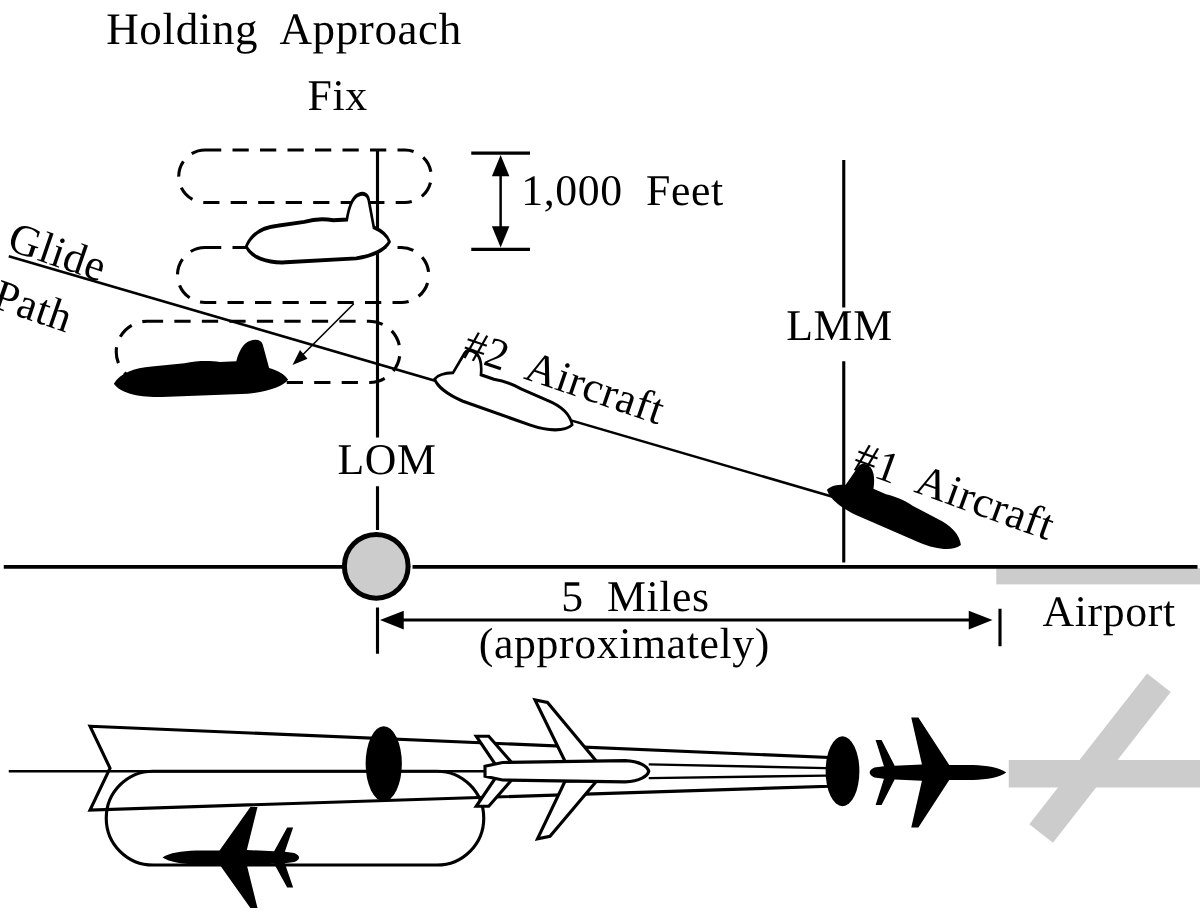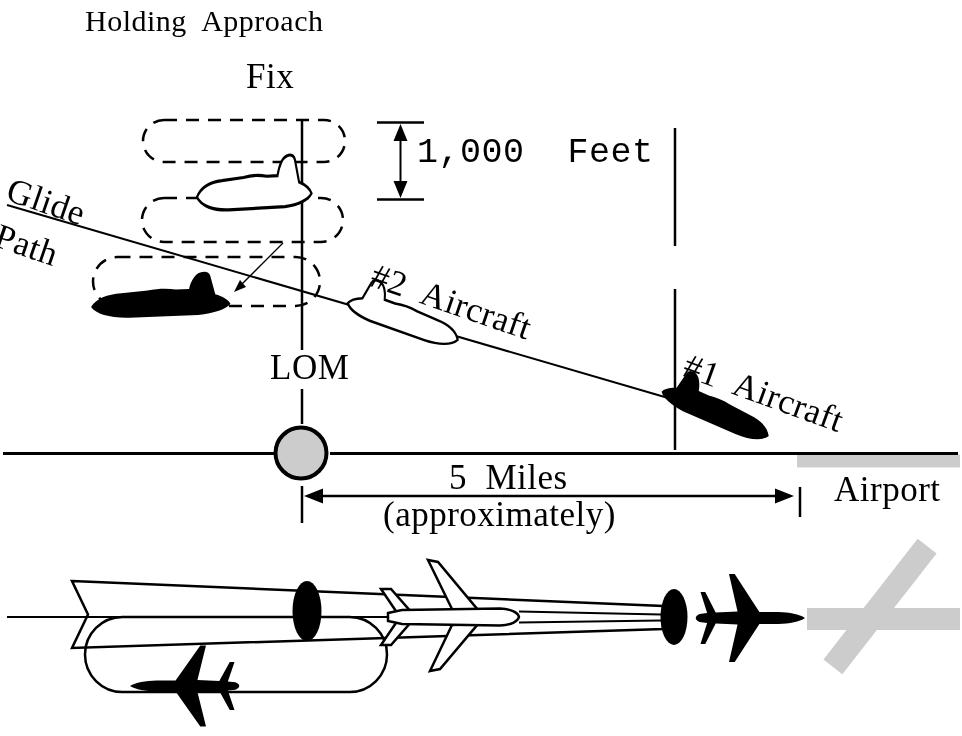--- a/index.html
+++ b/index.html
@@ -5,21 +5,21 @@
   html,body{margin:0;padding:0;background:#fff;}
   #stage{
     position:relative;width:962px;height:736px;background:#ffffff;
     font-family:"Liberation Serif", serif;color:#000;overflow:hidden;
   }
   #stage svg{position:absolute;left:0;top:0;}
   .lbl{
     position:absolute;font-size:35px;line-height:1.05;color:#000;
     white-space:pre;letter-spacing:.5px;
   }
-  .lbl.title{font-size:30px;}
+  .lbl.title{font-size:36px;}
   .rot19{transform:rotate(19deg);transform-origin:left top;}
   .rot20{transform:rotate(20deg);transform-origin:left top;}
 </style>
 </head>
 <body>
 
 <div id="stage">
 
   <svg width="962" height="736" viewBox="0 0 962 736">
     <defs>
@@ -150,22 +150,23 @@
     </g>
   </svg>
 
   <div class="lbl title" style="left:85px;top:5px;">Holding  Approach</div>
 
   <div class="lbl" style="left:246px;top:59px;">Fix</div>
 
   <div class="lbl rot19" style="left:14px;top:172px;">Glide</div>
   <div class="lbl rot19" style="left:2px;top:218px;">Path</div>
 
-  <div class="lbl" style="left:417px;top:135px;font-family:Liberation Mono, monospace;">1,000  Feet</div>
+  <div class="lbl" style="left:417px;top:135px;">1,000  Feet</div>
 
+  <div class="lbl" style="left:629px;top:243px;">LMM</div>
 
   <div class="lbl" style="left:270px;top:350px;">LOM</div>
 
   <div class="lbl rot19" style="left:378px;top:258px;">#2  Aircraft</div>
 
   <div class="lbl rot20" style="left:691px;top:348px;">#1  Aircraft</div>
 
 
   <div class="lbl" style="left:449px;top:460px;">5  Miles</div>
   <div class="lbl" style="left:383px;top:497px;text-align:center;">(approximately)</div>

